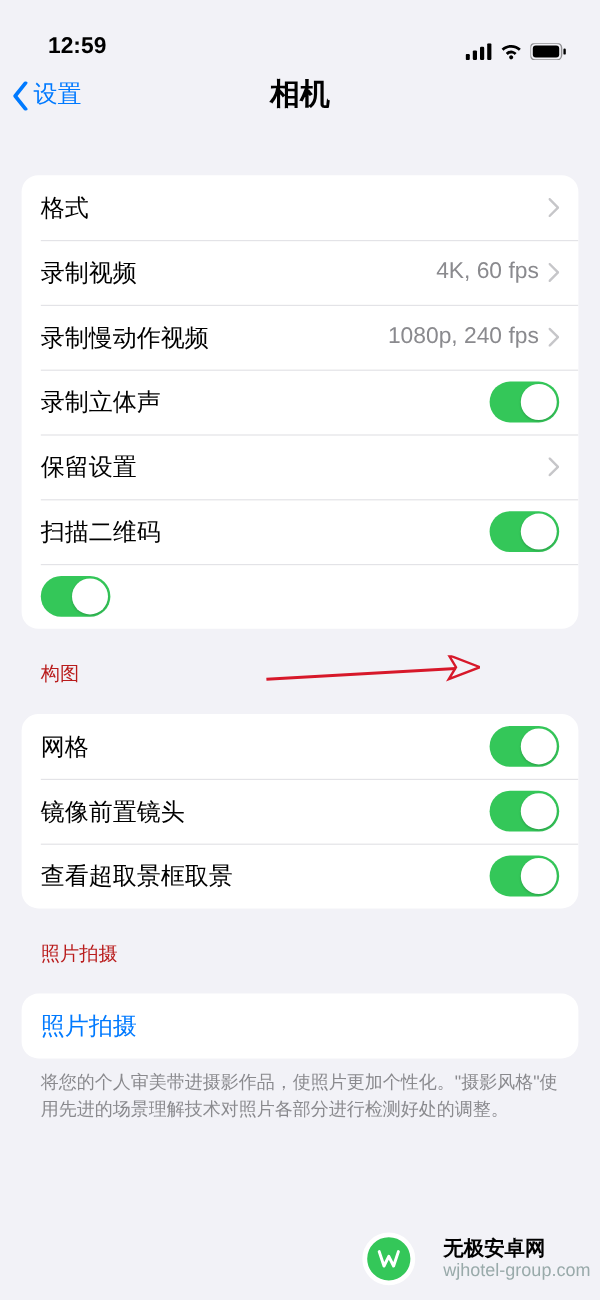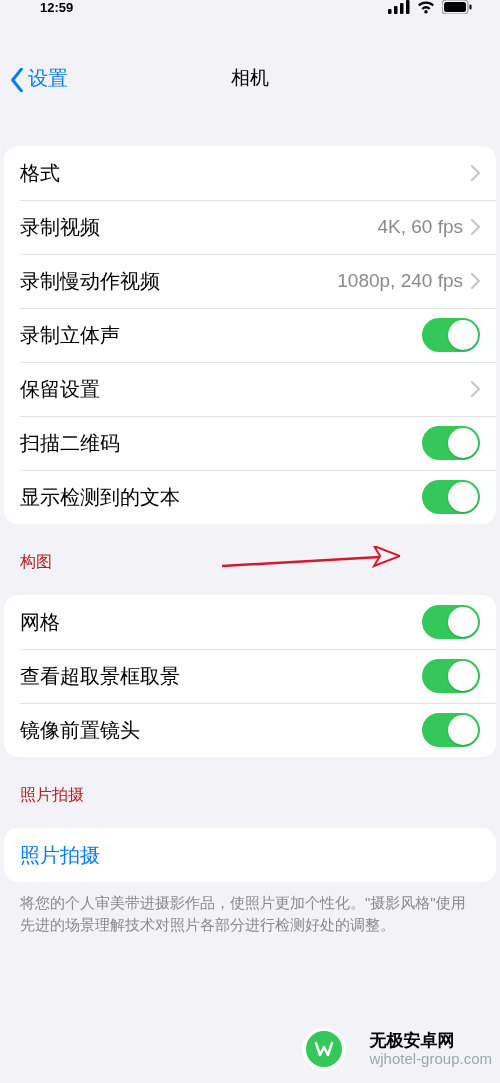--- a/index.html
+++ b/index.html
@@ -8,25 +8,25 @@
     height: 1083px;
     background: #f2f2f7;
     font-family: -apple-system, "Helvetica Neue", Arial, sans-serif;
     color: #000;
     overflow: hidden;
     position: relative;
   }
   .statusbar {
     height: 50px;
     display: flex;
-    align-items: flex-start;
+    align-items: flex-end;
     justify-content: space-between;
     padding: 0 28px 0 40px;
     font-weight: 600;
-    font-size: 13px;
+    font-size: 19px;
   }
   .status-right { display: flex; align-items: center; gap: 6px; }
   .navbar {
     height: 56px;
     display: flex;
     align-items: center;
     position: relative;
     padding: 0 10px;
   }
   .back {
@@ -36,25 +36,25 @@
     font-size: 20px;
   }
   .back-chevron {
     width: 14px; height: 24px;
     margin-right: 4px;
   }
   .nav-title {
     position: absolute;
     left: 0; right: 0;
     text-align: center;
-    font-size: 19px;
-    font-weight: 400;
+    font-size: 25px;
+    font-weight: 700;
     pointer-events: none;
   }
-  .content { padding: 0 4px; }
+  .content { padding: 0 18px; }
   .group {
     background: #fff;
     border-radius: 14px;
     margin-top: 40px;
     overflow: hidden;
   }
   .group.tight { margin-top: 14px; }
   .row {
     display: flex;
     align-items: center;
@@ -192,37 +192,36 @@
       <span class="row-label">保留设置</span>
       <svg class="chevron" viewBox="0 0 9 16">
           <path d="M1 1l7 7-7 7" fill="none" stroke="#c6c6c9" stroke-width="2" stroke-linecap="round" stroke-linejoin="round"></path>
         </svg>
     </div>
     <div class="row">
       <span class="row-label">扫描二维码</span>
       <div class="toggle on"></div>
     </div>
     <div class="row">
-      <span class="row-label">显示检测到的文本</span>
       <div class="toggle on"></div>
     </div>
   </div>
 
   <div class="section-header">构图</div>
   <div class="group tight">
     <div class="row">
       <span class="row-label">网格</span>
       <div class="toggle on"></div>
     </div>
     <div class="row">
+      <span class="row-label">镜像前置镜头</span>
+      <div class="toggle on"></div>
+    </div>
+    <div class="row">
       <span class="row-label">查看超取景框取景</span>
-      <div class="toggle on"></div>
-    </div>
-    <div class="row">
-      <span class="row-label">镜像前置镜头</span>
       <div class="toggle on"></div>
     </div>
   </div>
 
   <div class="section-header">照片拍摄</div>
   <div class="group tight">
     <div class="row link-row">
       <span class="row-label">照片拍摄</span>
     </div>
   </div>

